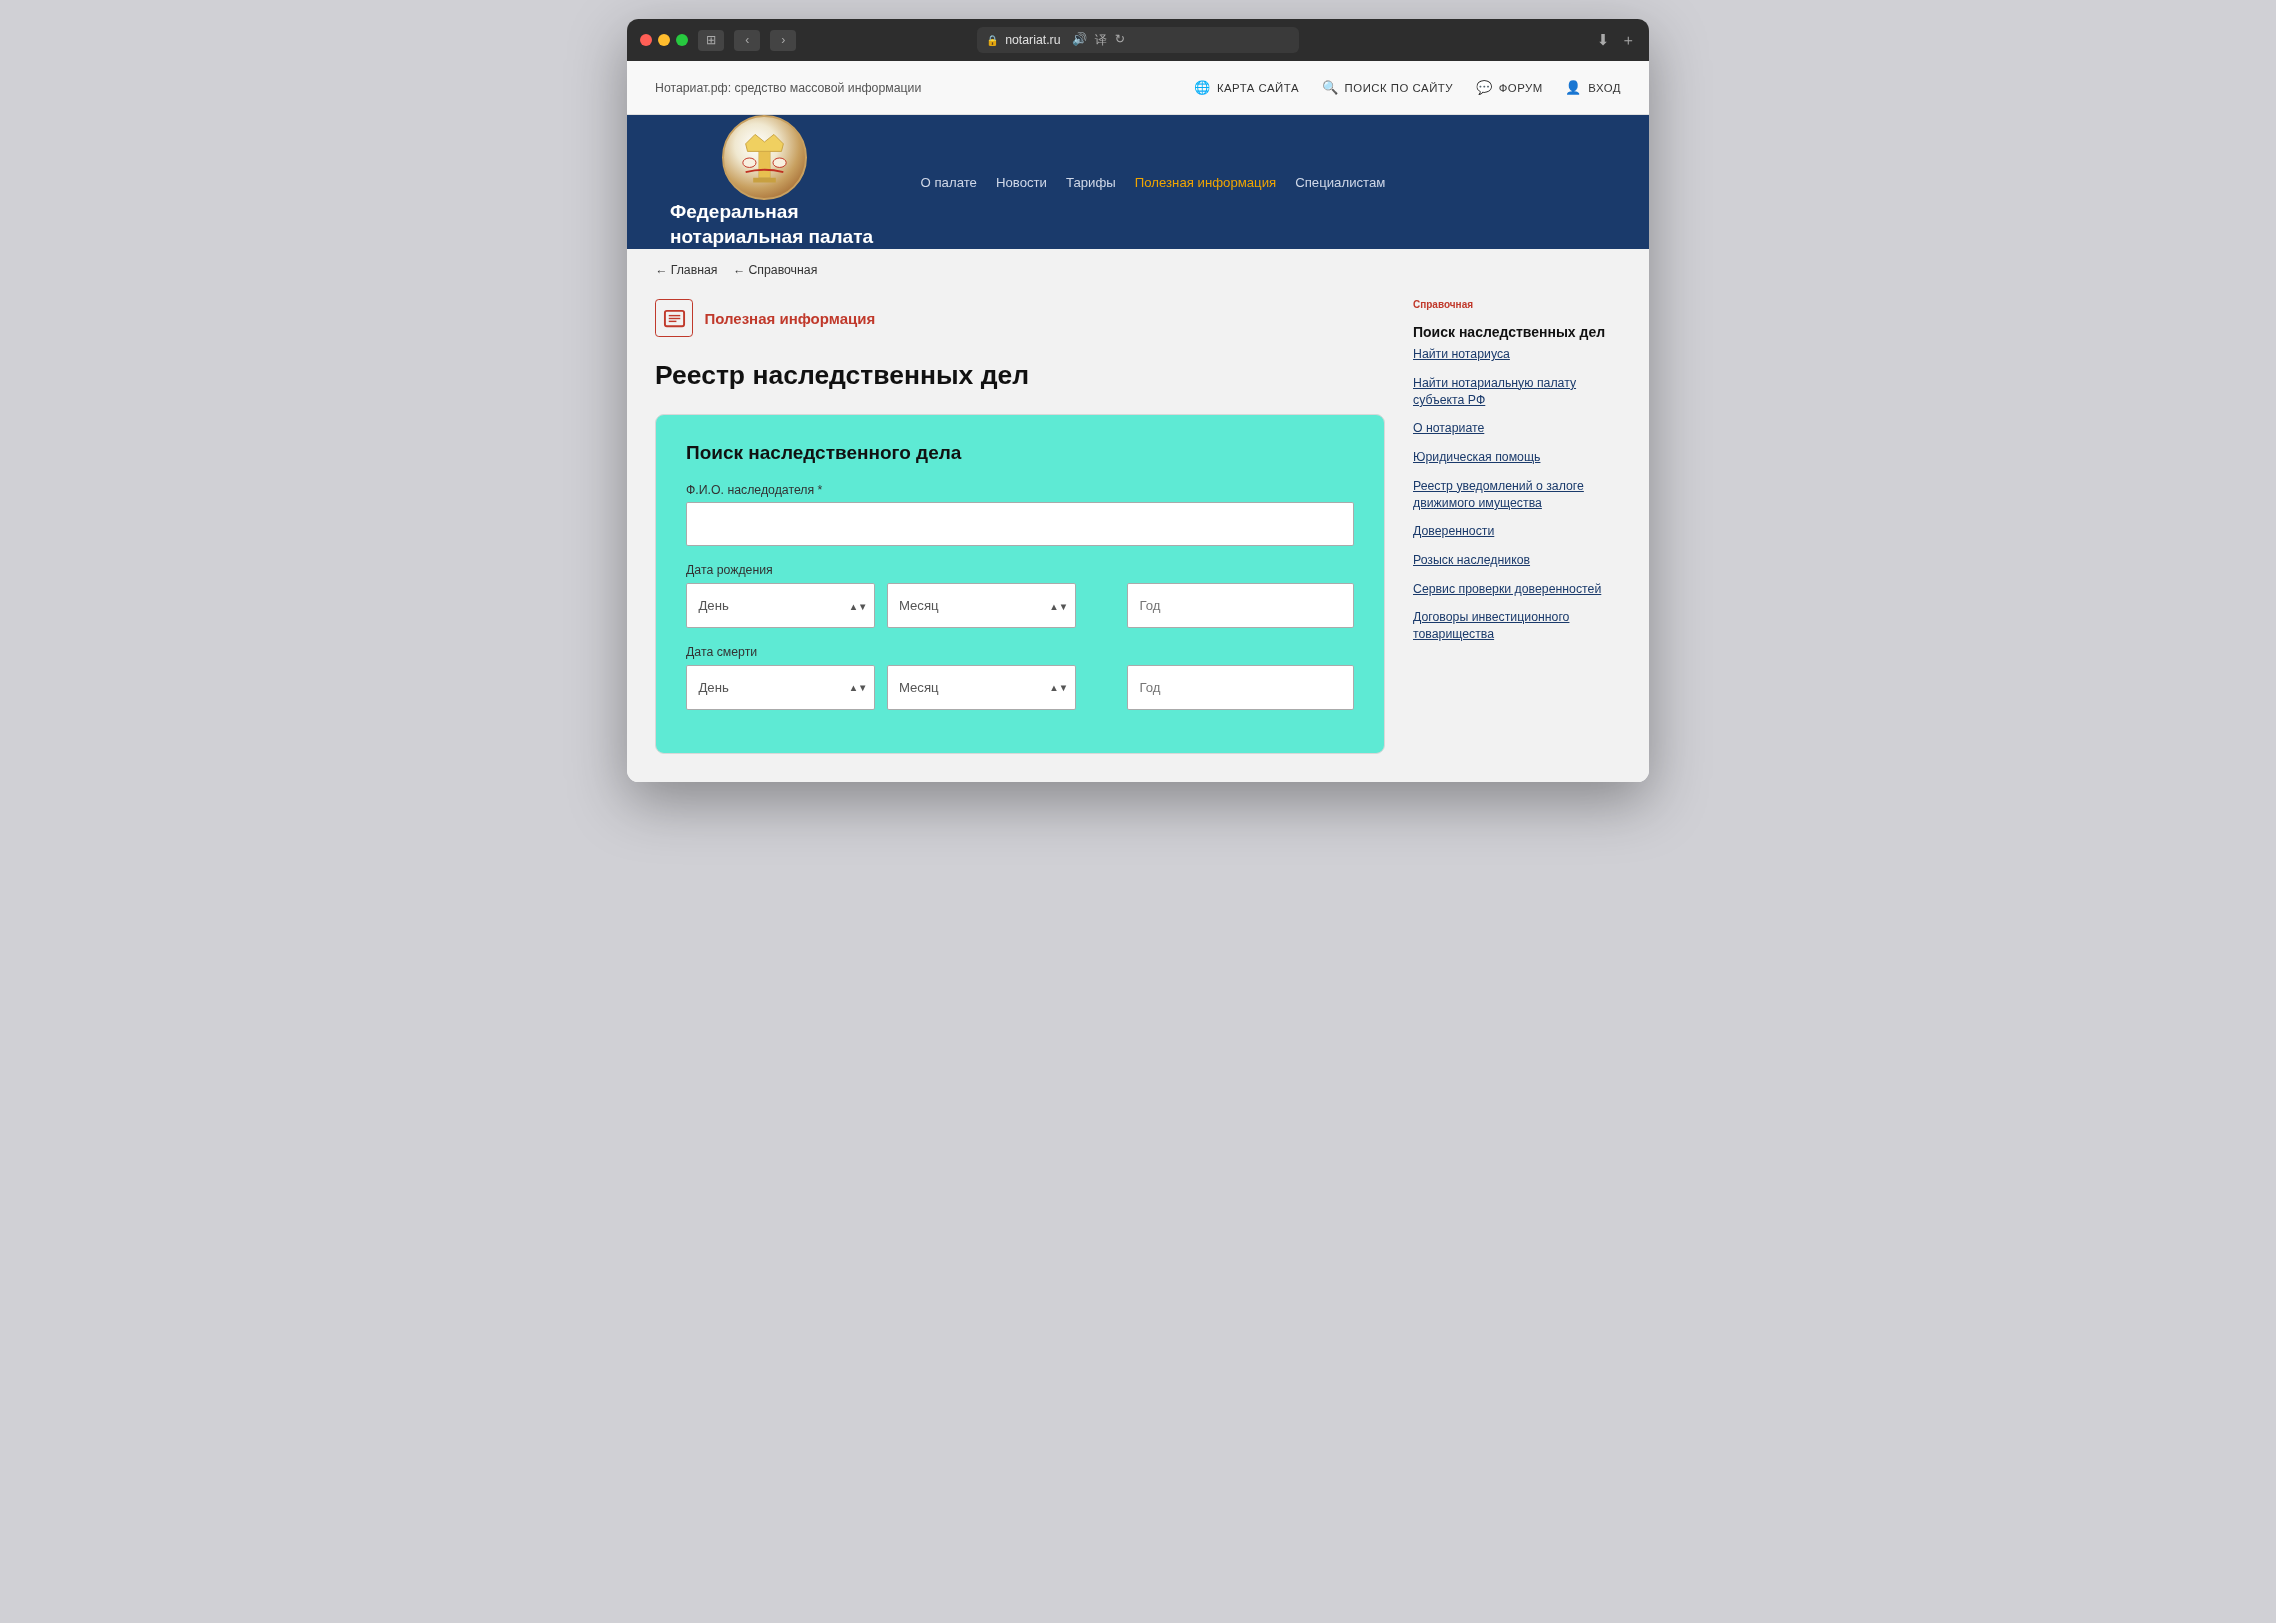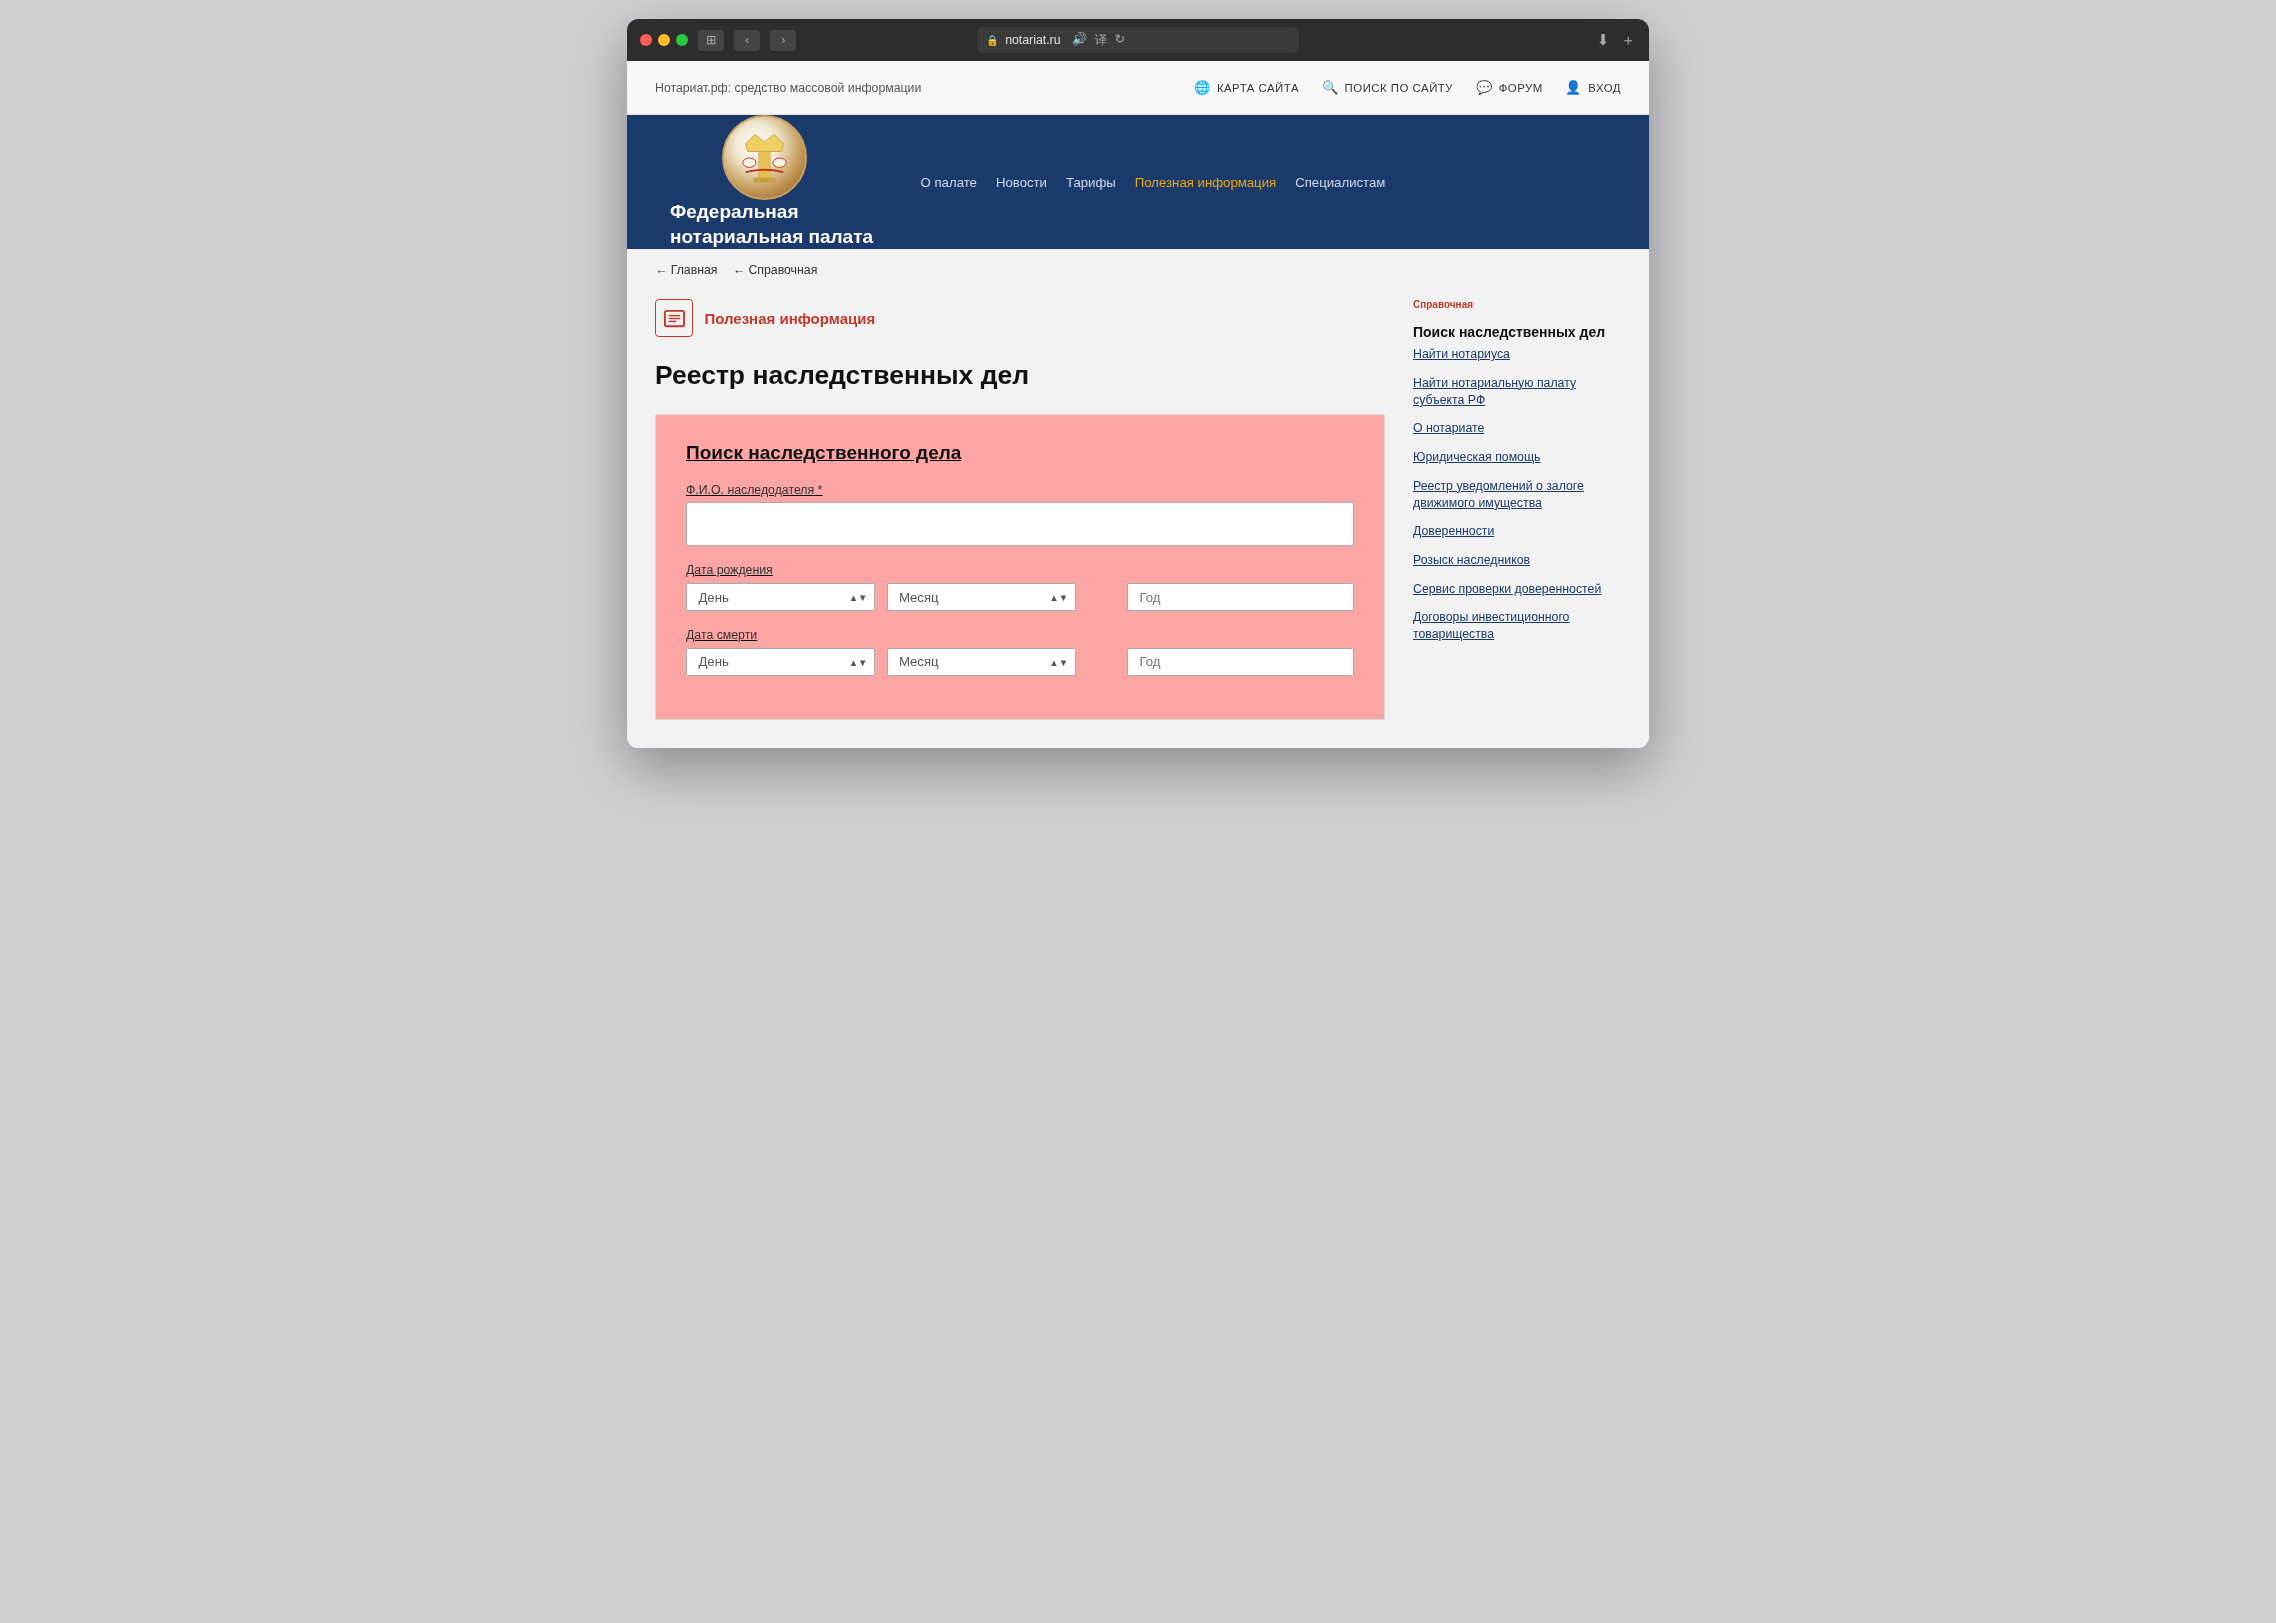--- a/index.html
+++ b/index.html
@@ -230,25 +230,24 @@
       font-weight: 600;
     }
     .page-title {
       font-size: 26.5px;
       font-weight: 700;
       color: #111;
       margin-bottom: 23px;
     }
     
     .form-card {
-      background: #fca5a5;
+      background: #5eead4;
       border: 0.9px solid #d8d8d8;
-      border-radius: 2px;
+      border-radius: 9px;
       padding: 26.5px 30px;
-      text-decoration: underline;
     }
     .form-card-title {
       font-size: 19px;
       font-weight: 700;
       color: #111;
       margin-bottom: 19px;
     }
     .form-label {
       font-size: 12.3px;
       color: #333;
@@ -277,21 +276,21 @@
       margin-bottom: 5.7px;
       display: block;
     }
     .select-wrapper {
       position: relative;
       flex: 1;
     }
     .select-wrapper.year { flex: 1.2; padding-left: 40px; }
     .form-select {
       width: 100%;
-      height: 28px;
+      height: 45px;
       border: 0.9px solid #aaa;
       border-radius: 1.9px;
       padding: 0 28px 0 11.4px;
       font-size: 13.2px;
       color: #555;
       background: #fff;
       appearance: none;
       cursor: pointer;
     }
     .select-arrow {

